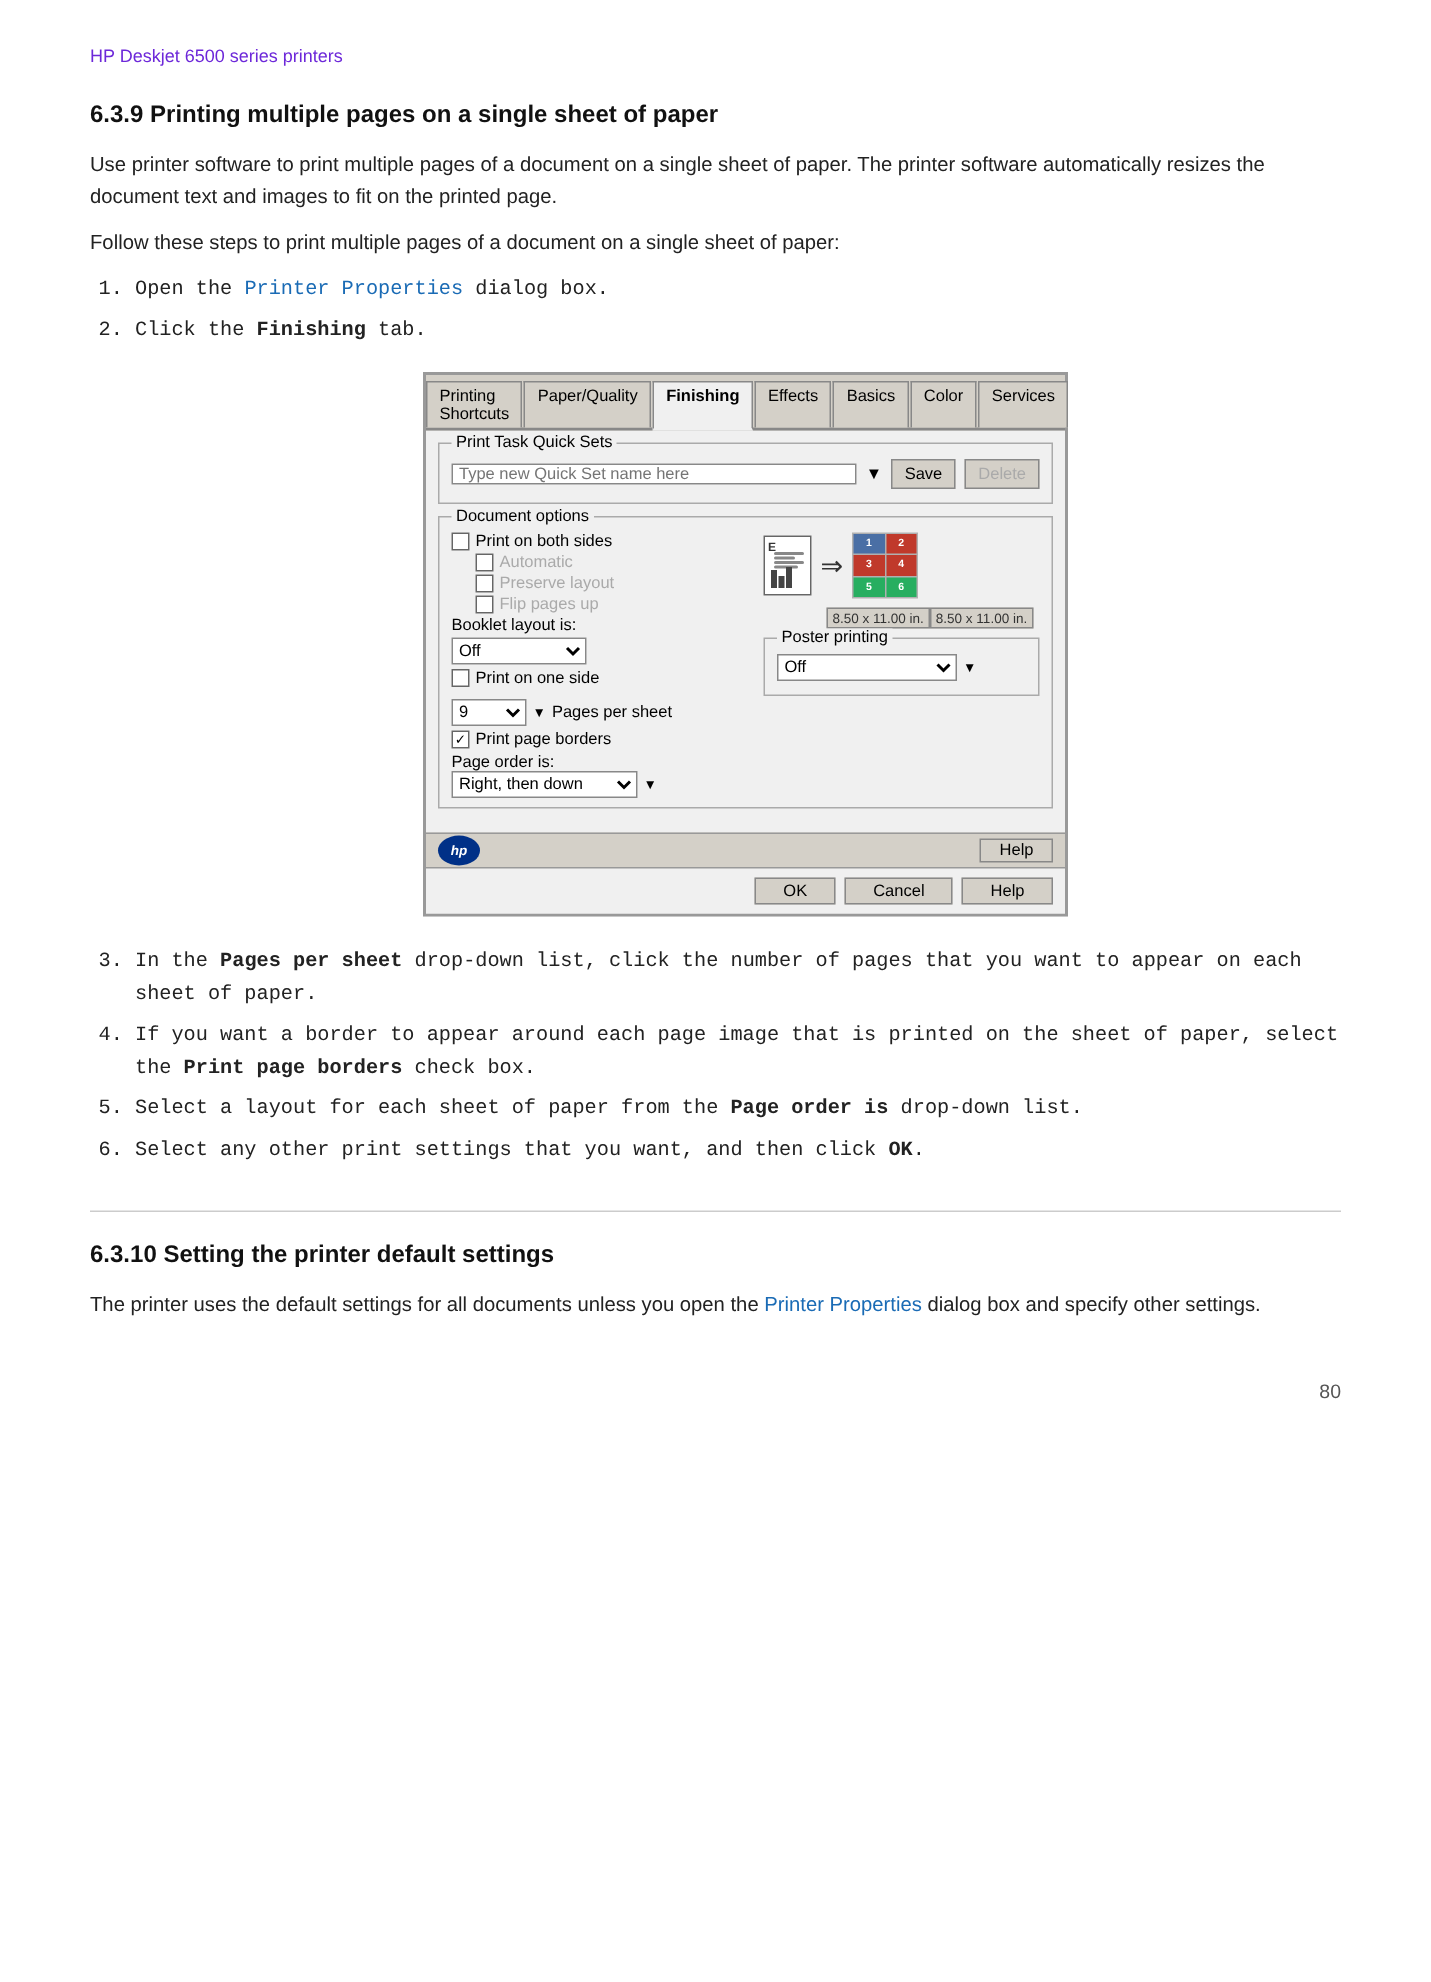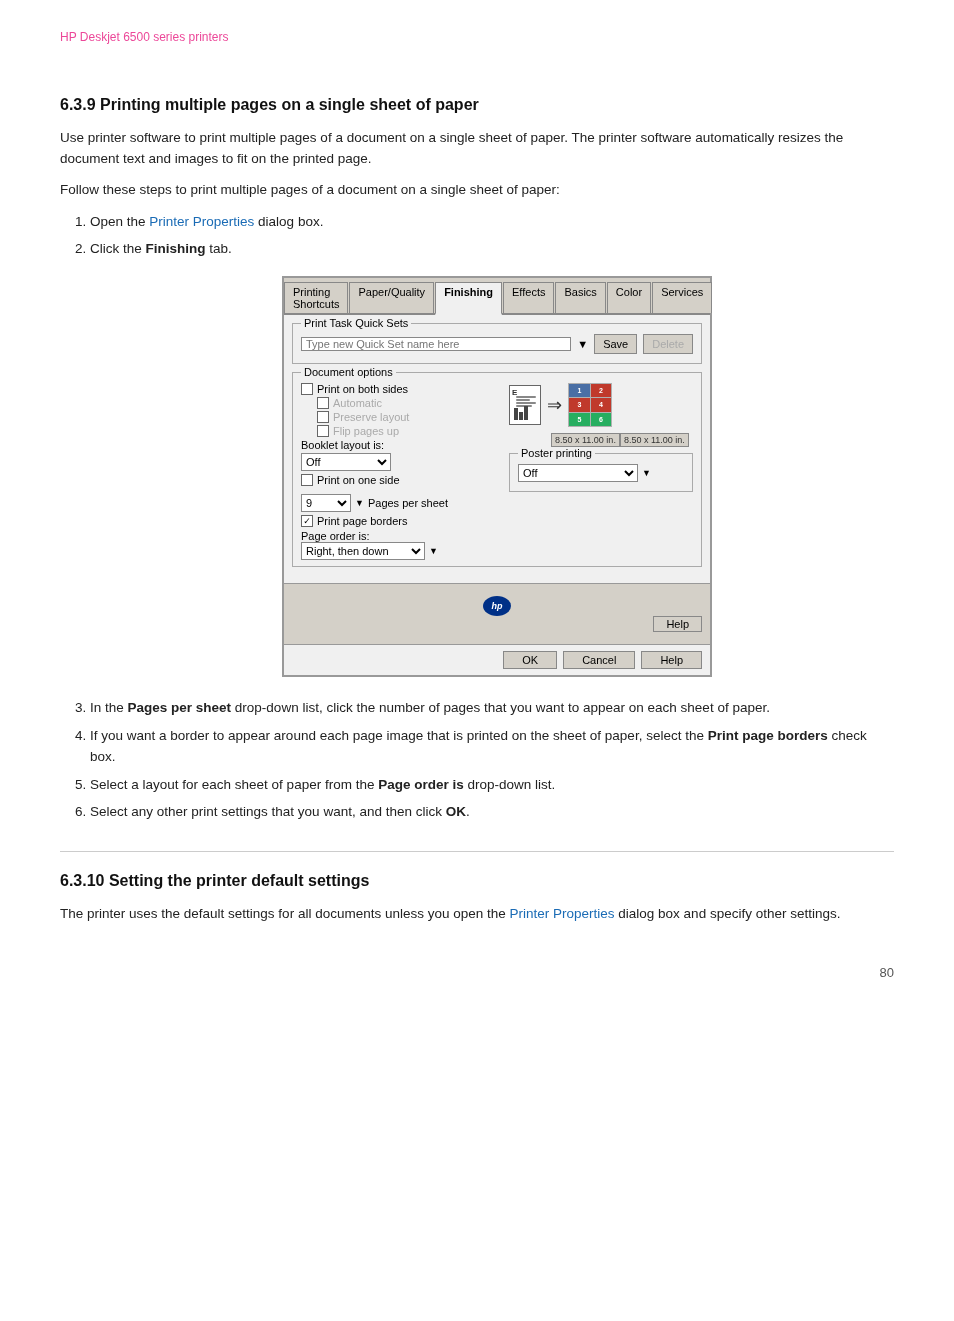--- a/index.html
+++ b/index.html
@@ -7,22 +7,22 @@
       background: #ffffff;
       font-family: Arial, sans-serif;
       font-size: 14px;
       color: #222;
       width: 954px;
       min-height: 1321px;
       padding: 30px 60px 60px 60px;
     }
     .page-header {
       font-size: 12px;
-      color: #ec4899;
-      margin-bottom: 52px;
+      color: #6d28d9;
+      margin-bottom: 24px;
     }
     h2.section-title {
       font-size: 16px;
       font-weight: bold;
       margin-bottom: 14px;
       color: #111;
     }
     p.body-text {
       font-size: 13.5px;
       line-height: 1.55;
@@ -30,20 +30,21 @@
       color: #222;
     }
     ol.steps {
       margin-left: 30px;
       margin-bottom: 10px;
     }
     ol.steps li {
       font-size: 13.5px;
       line-height: 1.6;
       margin-bottom: 6px;
+      font-family: Liberation Mono, monospace;
     }
     a.link-text {
       color: #1a6bb5;
       text-decoration: none;
     }
     .bold-label {
       font-weight: bold;
     }
     
     .dialog-container {
@@ -247,24 +248,23 @@
     .page-order-select {
       border: 1px solid #888;
       background: #fff;
       height: 18px;
       font-size: 11px;
       width: 124px;
     }
     .dialog-footer {
       background: #d4d0c8;
       border-top: 1px solid #999;
-      padding: 12px 8px;
-      display: flex;
-      align-items: center;
-      flex-direction: column;
+      padding: 1px 8px;
+      display: flex;
+      align-items: center;
     }
     .hp-logo {
       width: 28px;
       height: 20px;
       background: #003087;
       border-radius: 50%;
       display: flex;
       align-items: center;
       justify-content: center;
       color: #fff;

